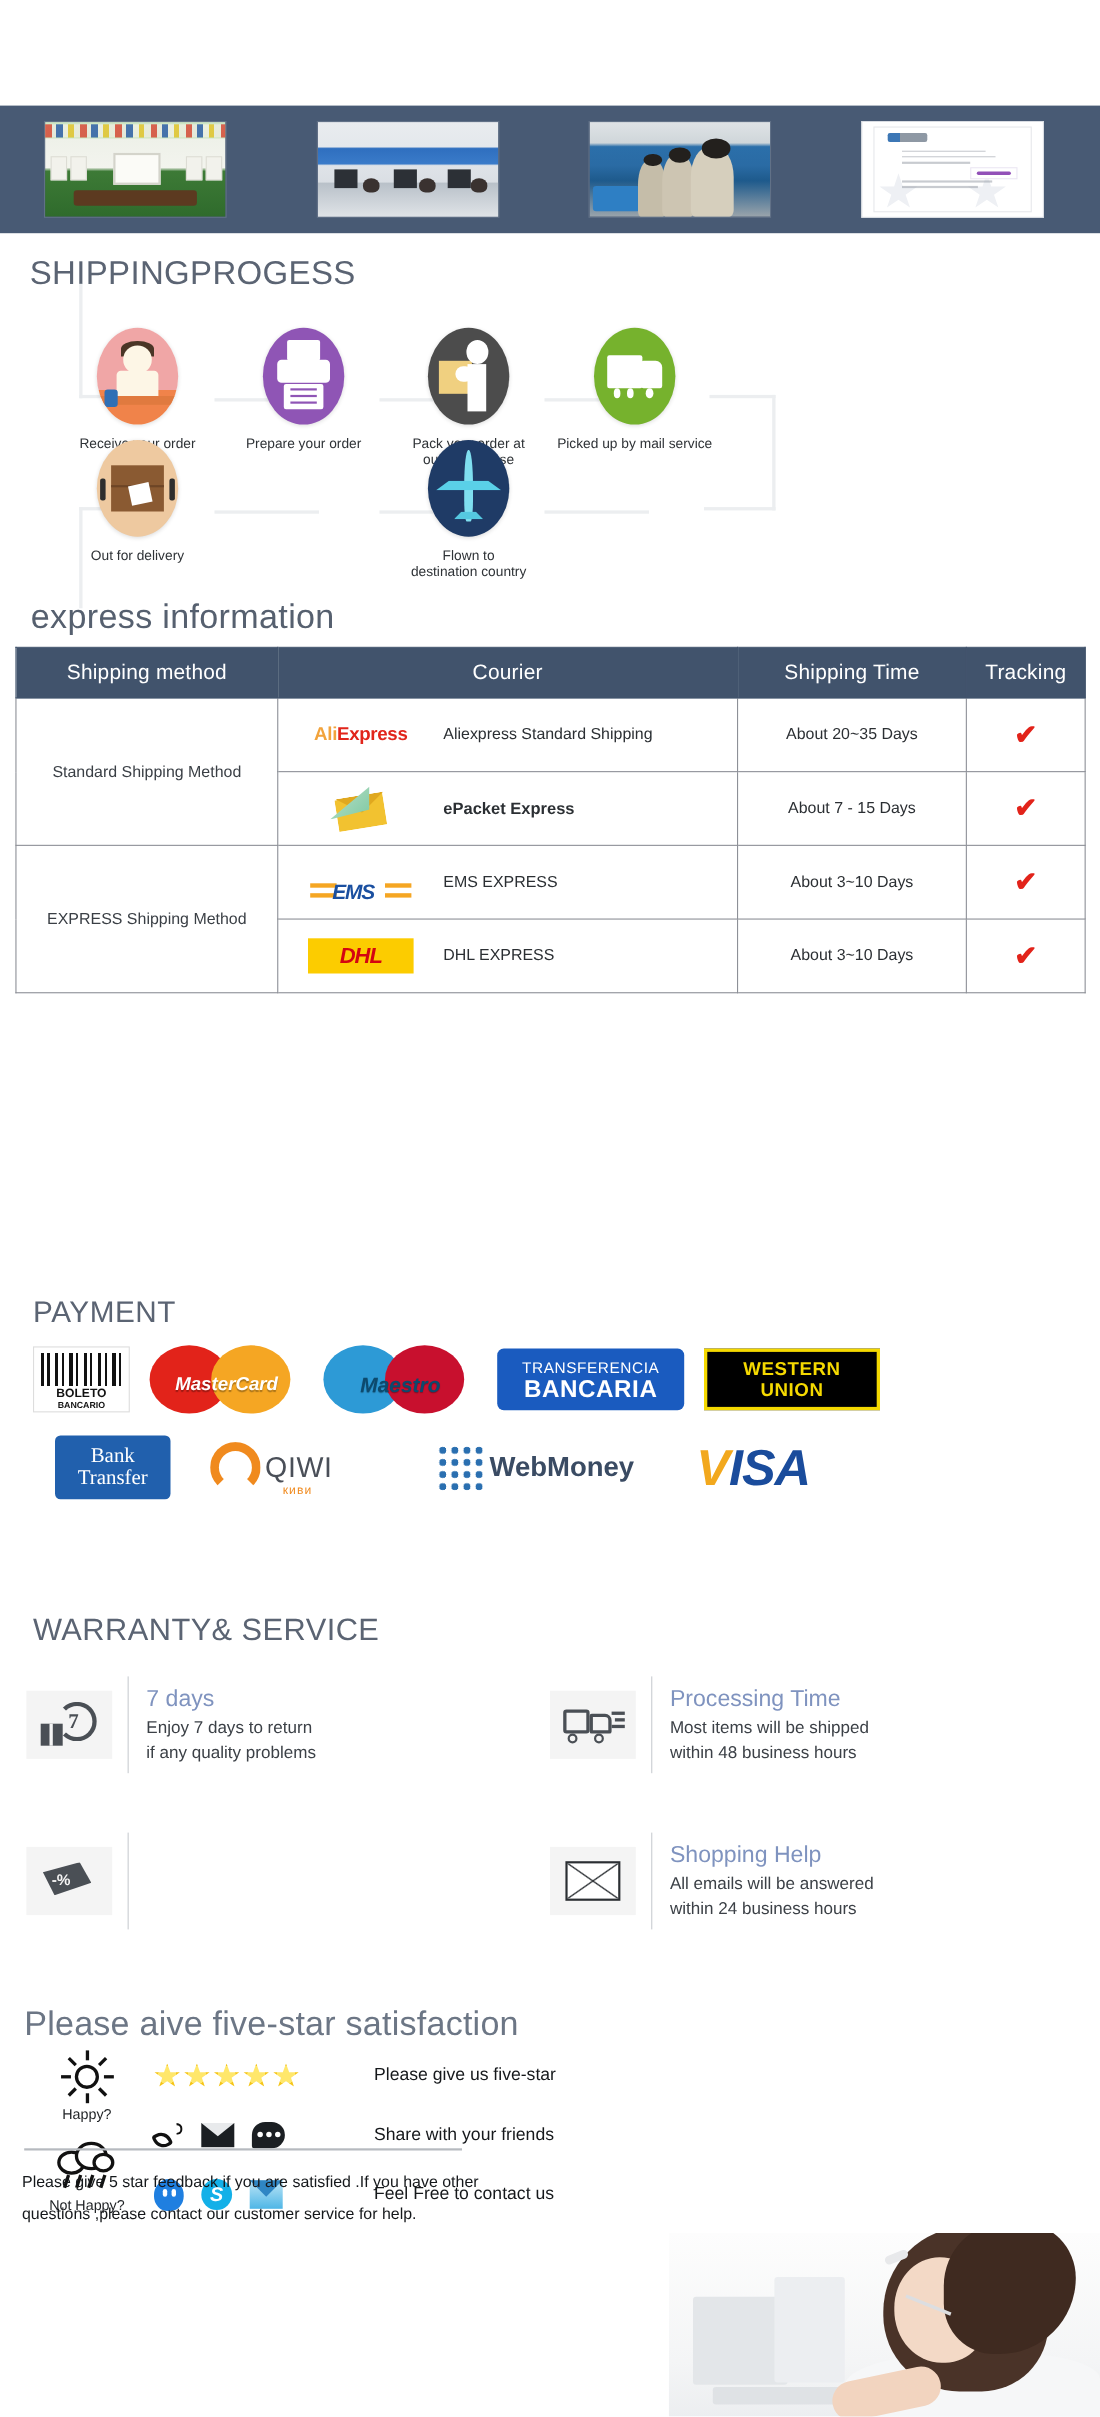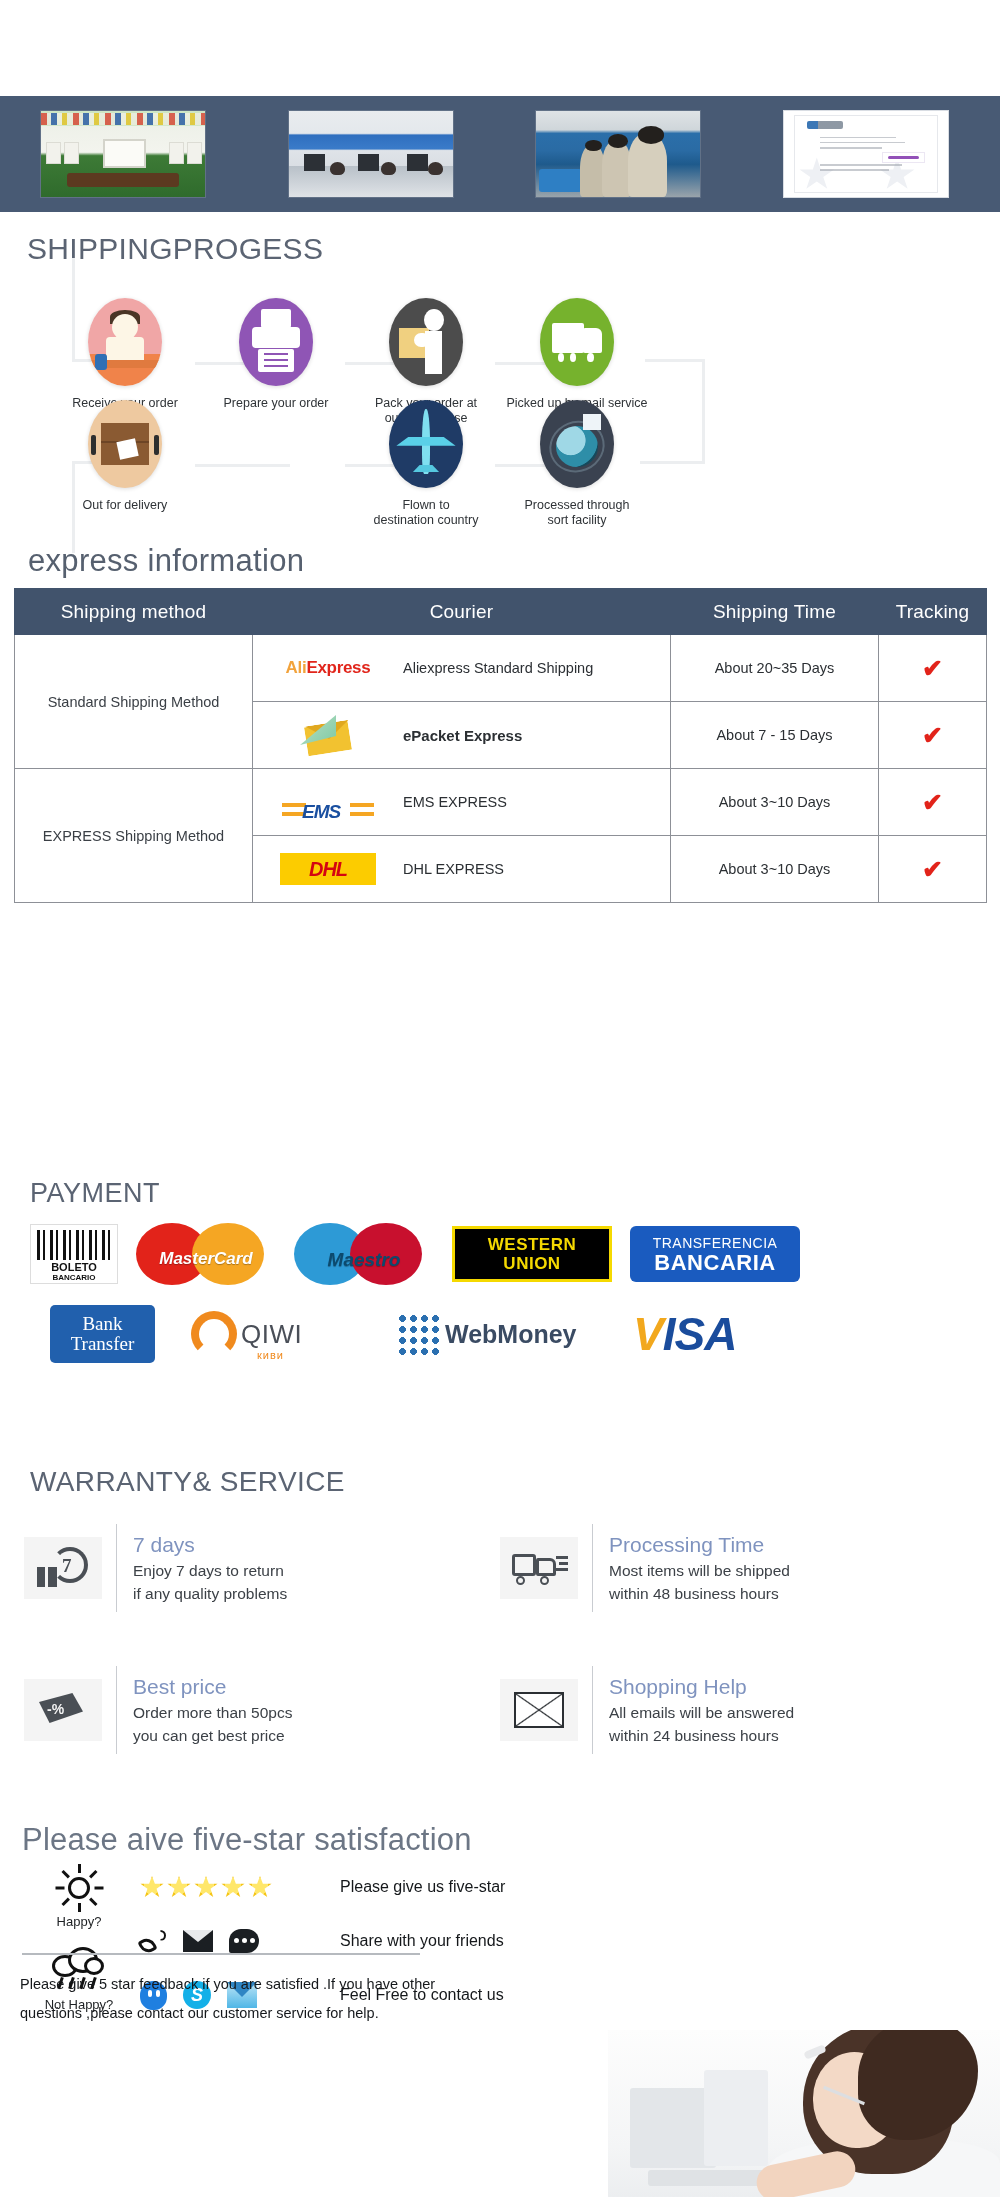--- a/index.html
+++ b/index.html
@@ -510,31 +510,20 @@
         <div class="fus"></div>
           <div class="wing"></div>
           <div class="tail"></div>
       </div>
       <div class="cap">
         <div>Flown to</div>
         <div>destination country</div>
       </div>
     </div>
 
-    <div class="step" style="left:497px; top:130px;">
-      <div class="bubble b-slate ic-globe">
-        <div class="g"></div>
-          <div class="ring"></div>
-          <div class="env"></div>
-      </div>
-      <div class="cap">
-        <div>Processed through</div>
-        <div>sort facility</div>
-      </div>
-    </div>
   </div>
 
   <div class="sec-title" id="t-express">express information</div>
 
   <table class="tbl">
     <colgroup>
       <col style="width:238px">
         <col style="width:418px">
         <col style="width:208px">
         <col style="width:108px">
@@ -640,29 +629,29 @@
         </div>
       </div>
       <div class="pl">
         <div class="p-maestro">
           <div class="c blu"></div>
             <div class="c red"></div>
           <div class="lbl">Maestro</div>
         </div>
       </div>
       <div class="pl">
+        <div class="p-tb">
+          <div class="l1">TRANSFERENCIA</div>
+          <div class="l2">BANCARIA</div>
+        </div>
+      </div>
+      <div class="pl">
         <div class="p-wu">
           <span>WESTERN</span>
           <span>UNION</span>
-        </div>
-      </div>
-      <div class="pl">
-        <div class="p-tb">
-          <div class="l1">TRANSFERENCIA</div>
-          <div class="l2">BANCARIA</div>
         </div>
       </div>
     </div>
 
     <div class="pay-row r2">
       <div class="pl">
         <div class="p-bank">
           <div class="l1">Bank</div>
           <div class="l2">Transfer</div>
         </div>
@@ -730,25 +719,20 @@
 
     <div class="war-row" style="margin-top:30px;">
       <div class="war-cell">
         <div class="war-ic">
           <div class="w-pct">
               <div class="tag"></div>
               <div class="sym">-%</div>
             </div>
         </div>
         <div class="war-div"></div>
-        <div class="war-txt">
-          <div class="h">Best price</div>
-          <div class="p">Order more than 50pcs</div>
-          <div class="p">you can get best price</div>
-        </div>
       </div>
       <div class="war-cell">
         <div class="war-ic">
           <div class="w-env"></div>
         </div>
         <div class="war-div"></div>
         <div class="war-txt">
           <div class="h">Shopping Help</div>
           <div class="p">All emails will be answered</div>
           <div class="p">within 24 business hours</div>

